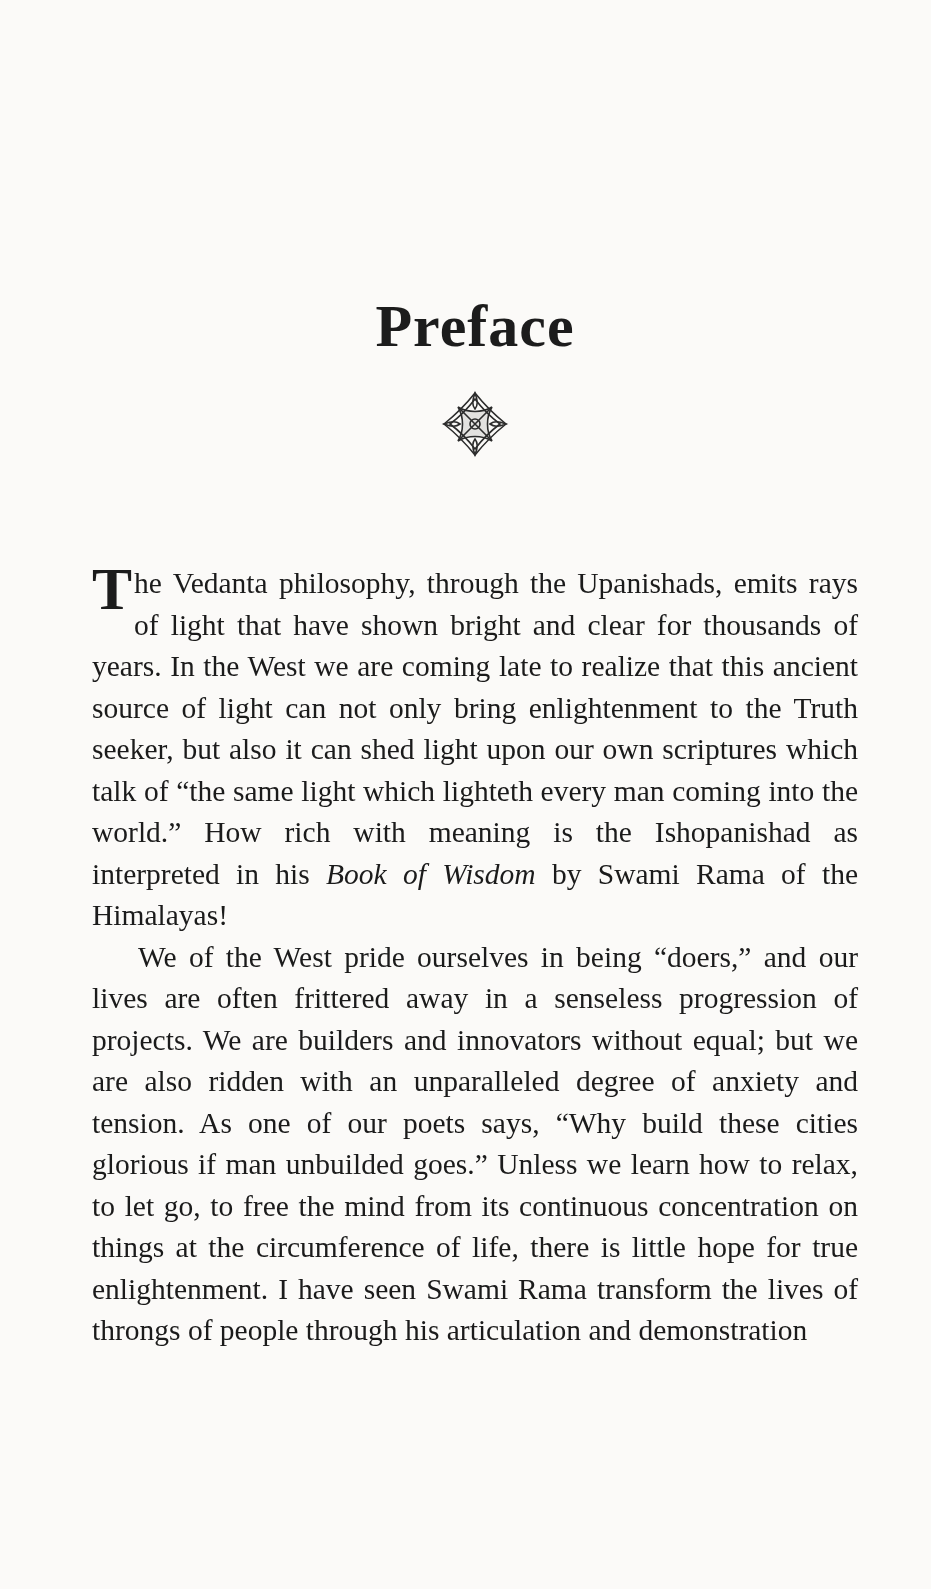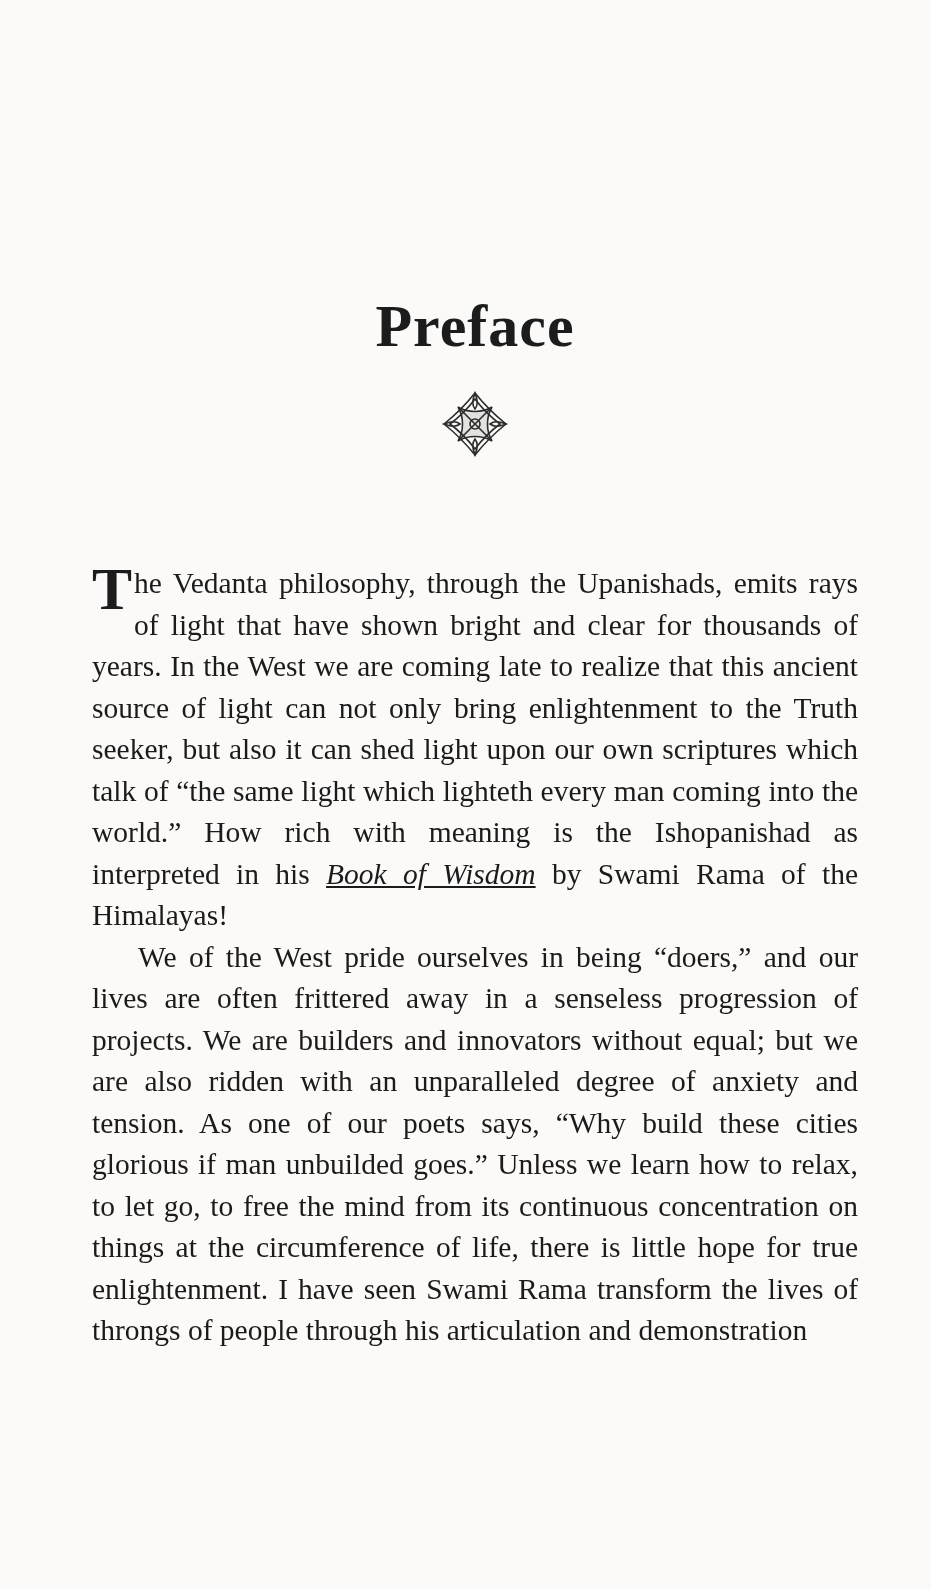--- a/index.html
+++ b/index.html
@@ -71,21 +71,20 @@
     font-family: "Liberation Serif", serif;
     font-weight: bold;
     font-size: 60px;
     line-height: 48px;
     padding: 0 2px 0 0;
     margin-top: 2px;
     color: #1c1c1c;
   }
   .ital {
     font-style: italic;
-    text-decoration: underline;
   }
 </style>
 </head>
 <body>
 
 <div class="page">
   <div class="content">
 
     <h1 class="page-title">Preface</h1>
 

